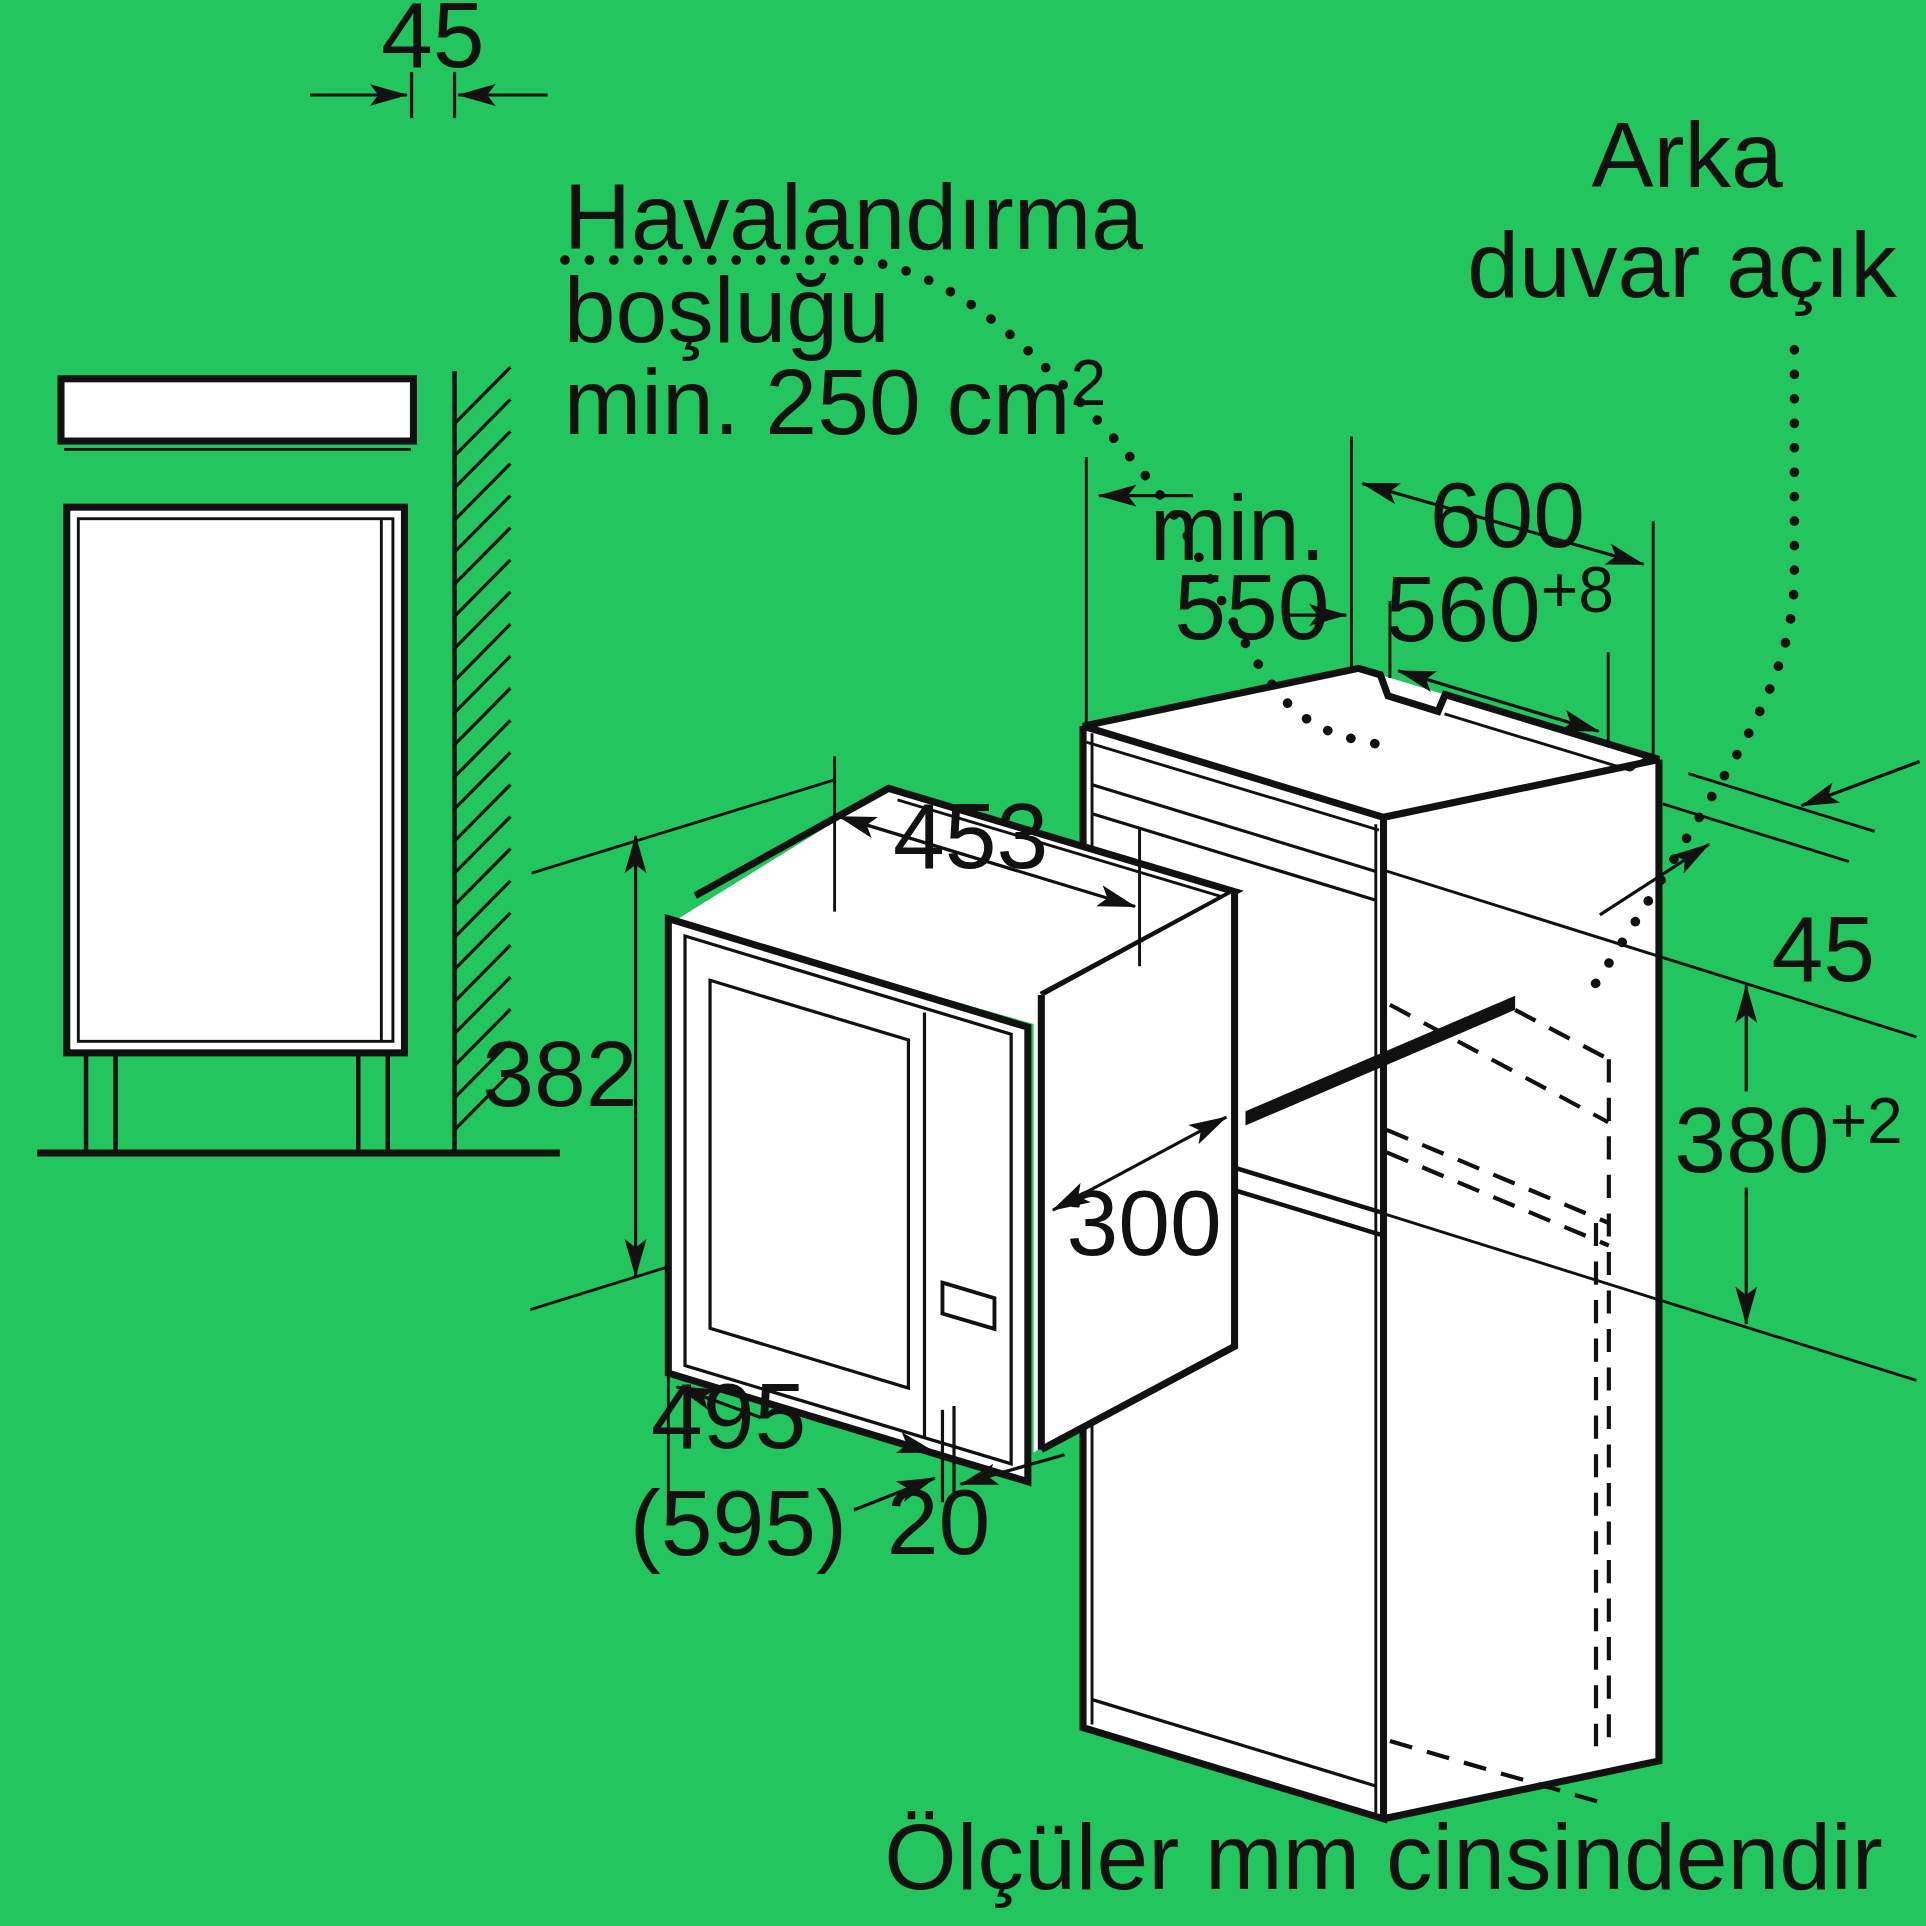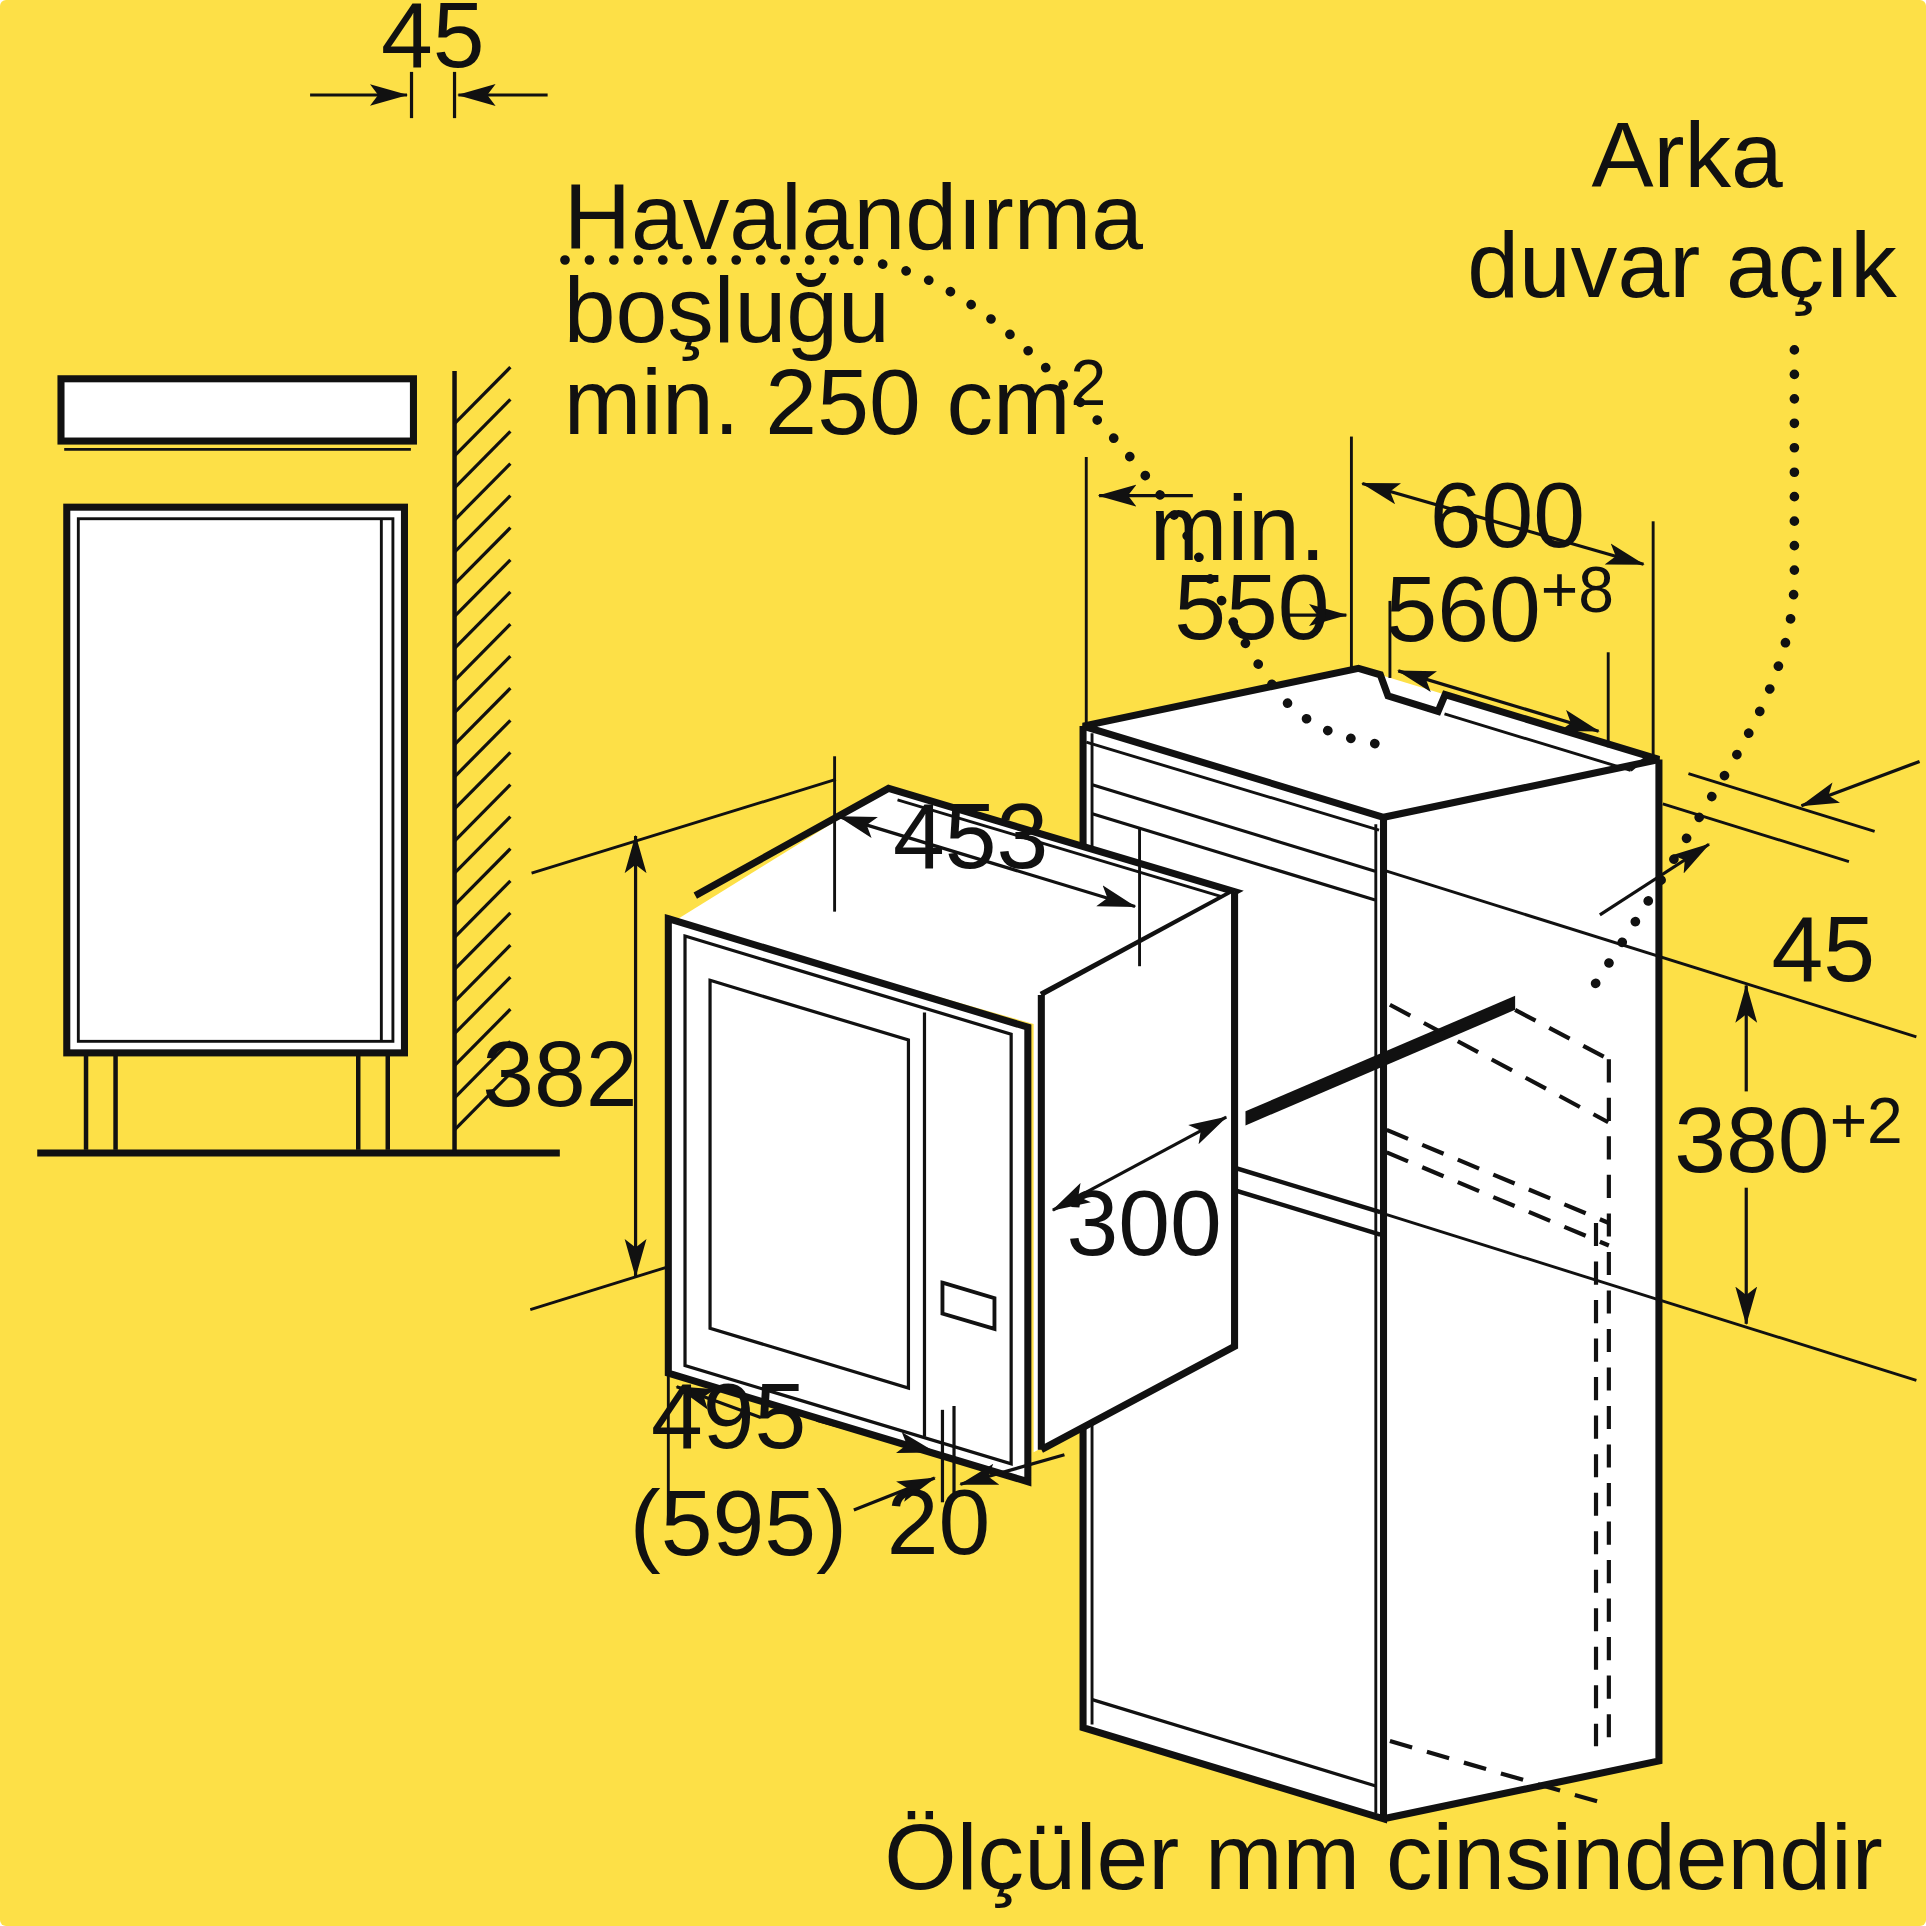--- a/index.html
+++ b/index.html
@@ -1,16 +1,16 @@
 <!DOCTYPE html>
 <html style="font-size:10.3px"><head>
 <meta charset="utf-8">
 <style>
   html,body{margin:0;padding:0;background:#fff;}
-  .stage{width:1926px;height:1926px;background:#fde047;border-radius:6px;}
+  .stage{width:1926px;height:1926px;background:#22c55e;}
   svg{display:block;}
   .ln{stroke:#111;fill:none;stroke-linejoin:miter;}
   .w11{stroke-width:11;}
   .w7{stroke-width:7;}
   .w6{stroke-width:6;}
   .w5{stroke-width:5;}
   .w4{stroke-width:4.5;}
   .dash{stroke:#111;fill:none;stroke-width:6.5;stroke-dasharray:36 24;}
   .dot{stroke:#111;fill:none;stroke-width:15;stroke-linecap:round;stroke-dasharray:0.1 38;}
   .fillw{fill:#fff;}

